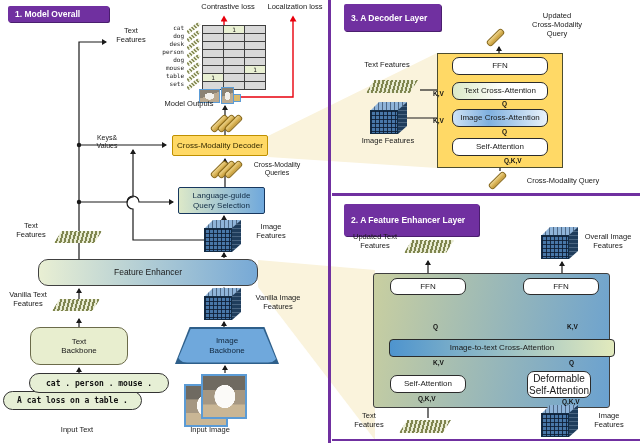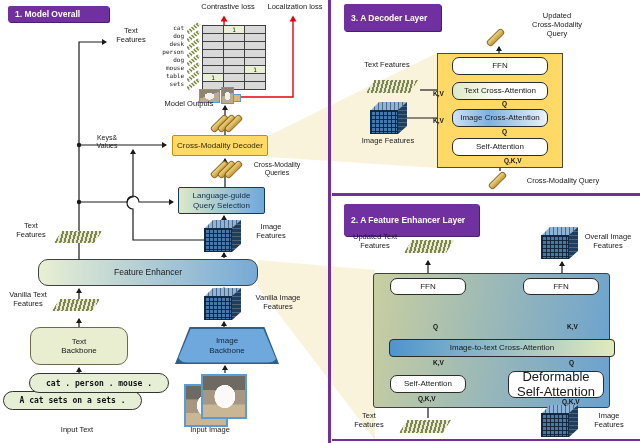--- a/index.html
+++ b/index.html
@@ -223,21 +223,21 @@
 Features</div>
 
   <div class="box" style="left:30px;top:327px;width:98px;height:38px;background:#E8EECF;border:1.2px solid #6b6b4a;z-index:4">Text
 Backbone</div>
 
   <div class="abs" style="left:175px;top:327px;width:104px;height:37px;clip-path:polygon(14% 0,86% 0,100% 100%,0 100%);background:#2E5F8A;z-index:4">
     <div class="box" style="left:1.5px;top:1.5px;right:1.5px;bottom:1.5px;width:101px;height:34px;clip-path:polygon(14.2% 0,85.8% 0,100% 100%,0 100%);background:#6FA8DC;color:#10263d;border:none">Image
 Backbone</div>
   </div>
 
-  <div class="pill" style="left:3px;top:391px;width:139px;height:19px;z-index:3">A cat sets on a sets .</div>
+  <div class="pill" style="left:3px;top:391px;width:139px;height:19px;z-index:3">A cat loss on a table .</div>
   <div class="pill" style="left:29px;top:373px;width:140px;height:20px;z-index:4">cat . person . mouse .</div>
   <div class="lbl" style="left:48px;top:426px;width:58px;z-index:4">Input Text</div>
 
   <div class="photo" style="left:184px;top:384px;width:44px;height:43px;z-index:3"></div>
   <div class="photo" style="left:201px;top:374px;width:46px;height:45px;z-index:4"></div>
   <div class="lbl" style="left:181px;top:426px;width:58px;z-index:4">Input Image</div>
 
   <div class="badge" style="left:344px;top:4px;width:90px;height:27px;z-index:4">3. A Decoder Layer</div>
   <div class="abs" style="left:483px;top:26px;width:24px;height:22px;z-index:4">
       <div class="rod" style="left:2px;top:8px"></div>
@@ -285,21 +285,21 @@
 
   <div class="abs" style="left:373px;top:273px;width:237px;height:135px;background:linear-gradient(100deg,#C9CFA0,#6AA1D0);border:1.4px solid #3f3f3f;border-radius:3px;box-sizing:border-box;z-index:3"></div>
   <div class="box wbox" style="left:390px;top:278px;width:76px;height:17px;z-index:4">FFN</div>
   <div class="box wbox" style="left:523px;top:278px;width:76px;height:17px;z-index:4">FFN</div>
   <div class="port" style="left:433px;top:323px;z-index:4">Q</div>
   <div class="port" style="left:567px;top:323px;z-index:4">K,V</div>
   <div class="box wbox" style="left:389px;top:339px;width:226px;height:18px;background:linear-gradient(90deg,#4E94CE,#E2EABD);border-radius:4px;z-index:4">Image-to-text Cross-Attention</div>
   <div class="port" style="left:433px;top:359px;z-index:4">K,V</div>
   <div class="port" style="left:569px;top:359px;z-index:4">Q</div>
   <div class="box wbox" style="left:390px;top:375px;width:76px;height:18px;z-index:4">Self-Attention</div>
-  <div class="box wbox" style="left:508px;top:371px;width:96px;height:27px;font-size:13px;z-index:4">Deformable
+  <div class="box wbox" style="left:527px;top:371px;width:64px;height:27px;font-size:10px;z-index:4">Deformable
 Self-Attention</div>
   <div class="port" style="left:418px;top:395px;z-index:4">Q,K,V</div>
   <div class="port" style="left:562px;top:398px;z-index:5">Q,K,V</div>
 
   <div class="lbl" style="left:344px;top:412px;width:50px;z-index:4">Text
 Features</div>
   <div class="hatch" style="left:399px;top:420px;width:52px;height:13px;z-index:4"></div>
   <div class="cube" style="left:541px;top:405px;z-index:4">
       <div class="t"></div>
       <div class="r"></div>

